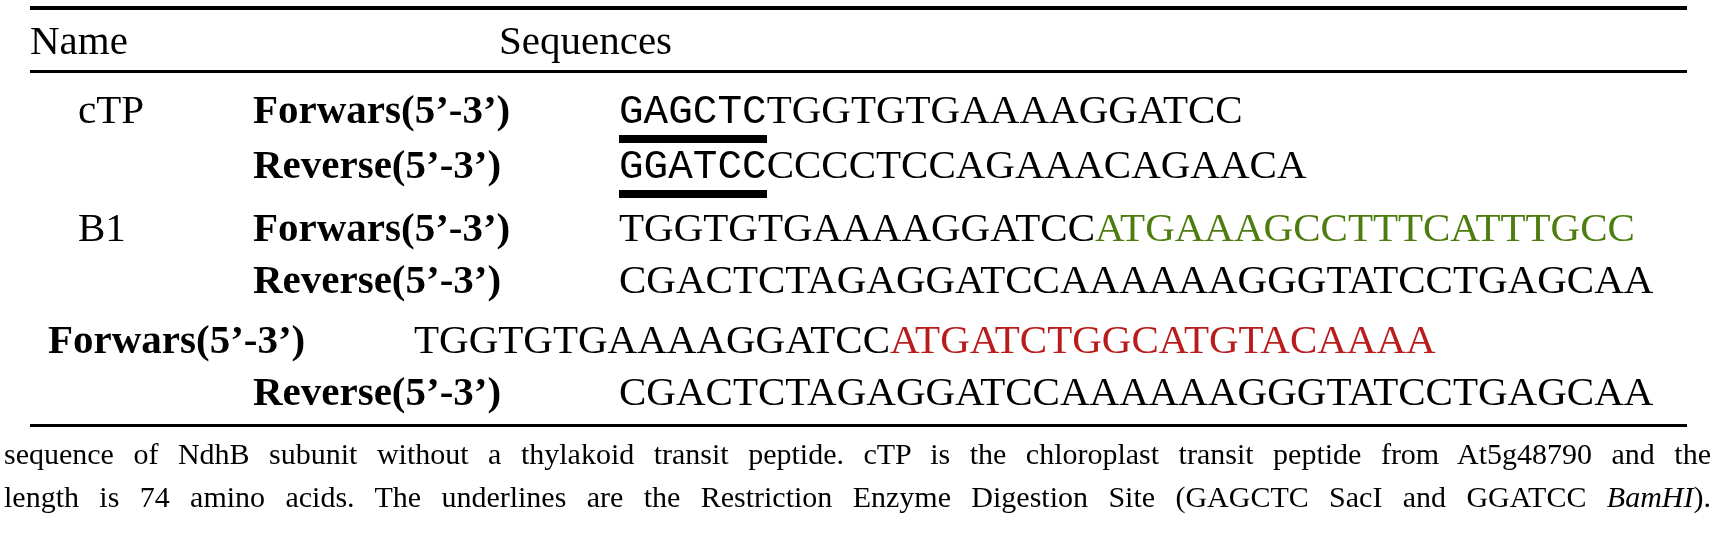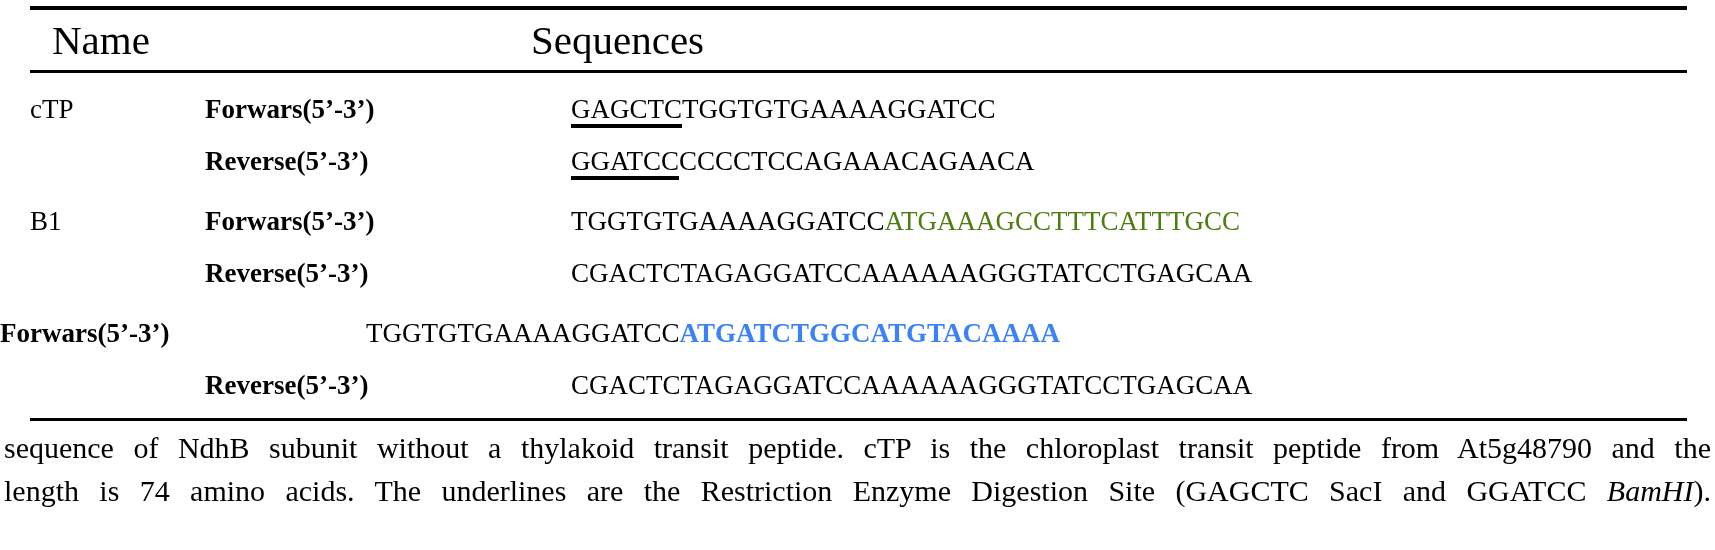--- a/index.html
+++ b/index.html
@@ -3,32 +3,32 @@
 <meta charset="utf-8">
 <style>
   * { margin:0; padding:0; box-sizing:border-box; }
   html,body { width:1715px; height:550px; background:#ffffff; color:#000;
               font-family:"Liberation Serif", serif; overflow:hidden; }
   .rule { background:#000; margin-left:30px; margin-right:28px; }
   .rule.thick { height:4px; margin-top:6px; }
   .rule.thin  { height:3px; }
   
   .hdr { display:flex; align-items:baseline; font-size:41px; line-height:60px; }
-  .hdr .hname { width:499px; padding-left:20px;margin-left:32px; }
+  .hdr .hname { width:499px; padding-left:30px; }
   .hdr .hseq  { flex:1; }
   
   .grp { margin-top:8px; }
   .grp.first { margin-top:10px; }
-  .trow { display:flex; align-items:baseline; font-size:27px; line-height:52px; }
+  .trow { display:flex; align-items:baseline; font-size:41px; line-height:52px;margin-left:48px; }
   .c1 { width:205px; padding-left:30px; }
   .c2 { width:324px;font-weight:bold; }
   .c3 { flex:1; padding-left:42px; white-space:nowrap; }
-  .u    { border-bottom:4px solid #000000; }
+  .u    { border-bottom:8px solid #000000;font-family:Liberation Mono, monospace; }
   .seg-red  { color:#4d7c0f; }
-  .seg-blue { color:#3b82f6;font-weight:bold; }
+  .seg-blue { color:#b91c1c; }
   
   .note { margin-top:5px; padding:0 4px 0 4px; font-size:30px; line-height:43px;
           text-align:justify; }
   .note .jline { text-align:justify; text-align-last:justify; white-space:normal; }
   .it { font-style:italic; }
 </style>
 </head>
 <body>
 
 <div>

